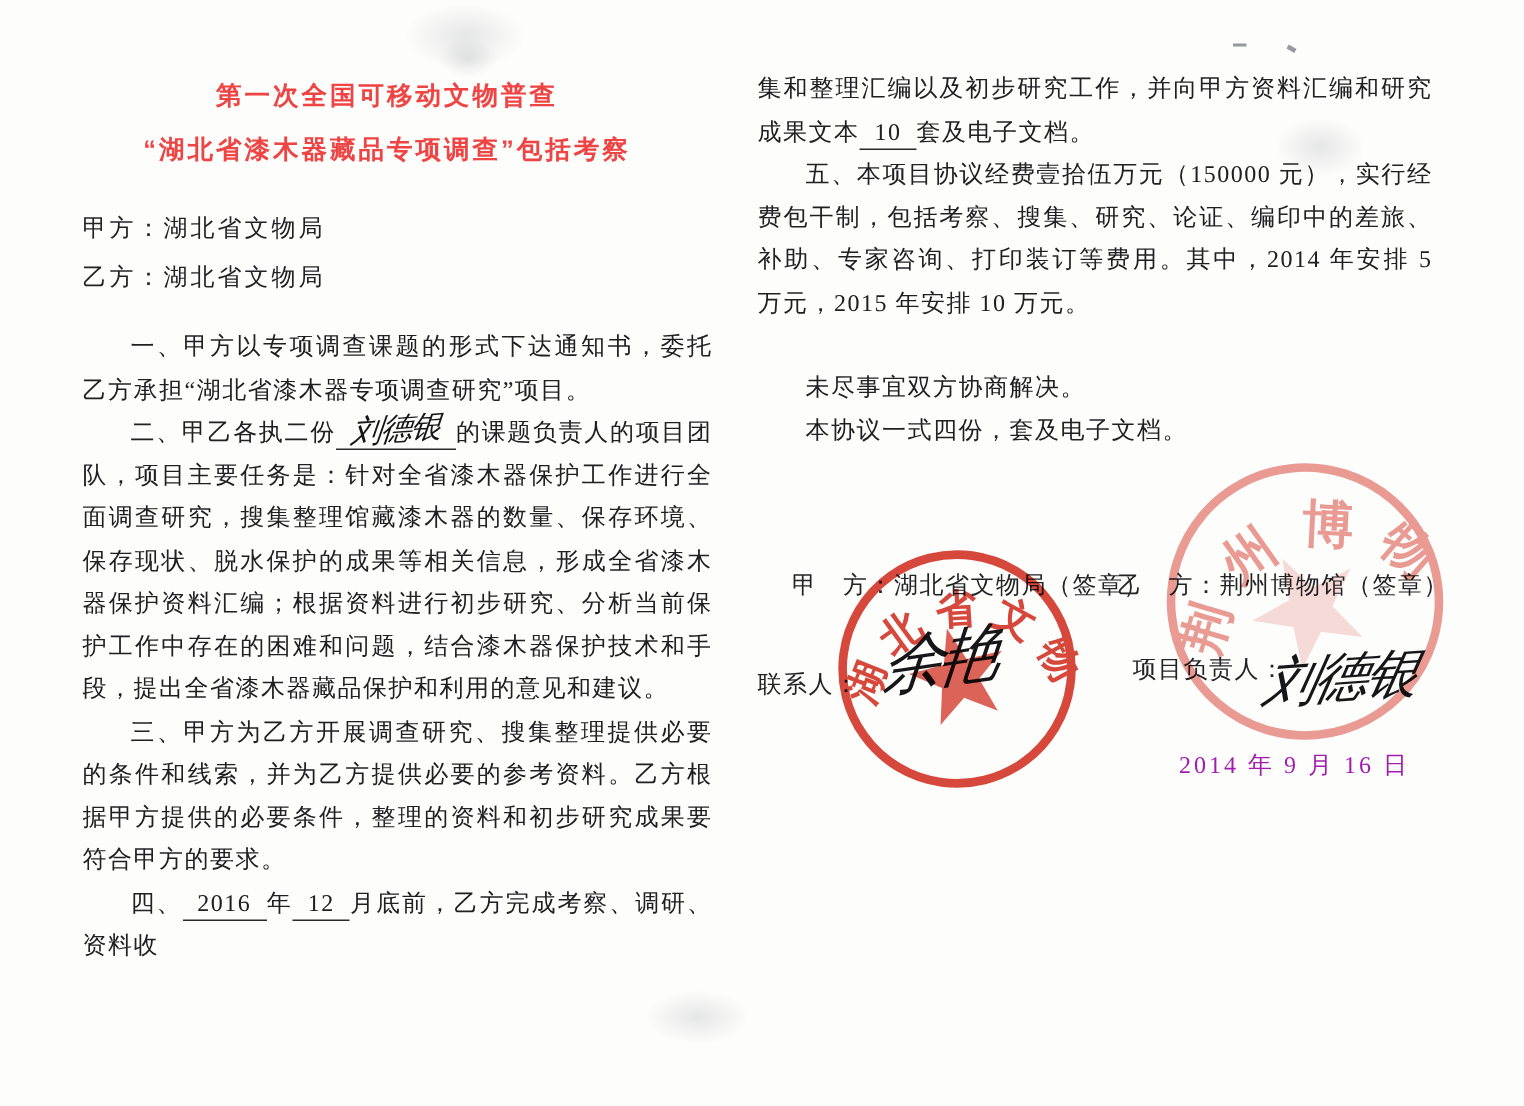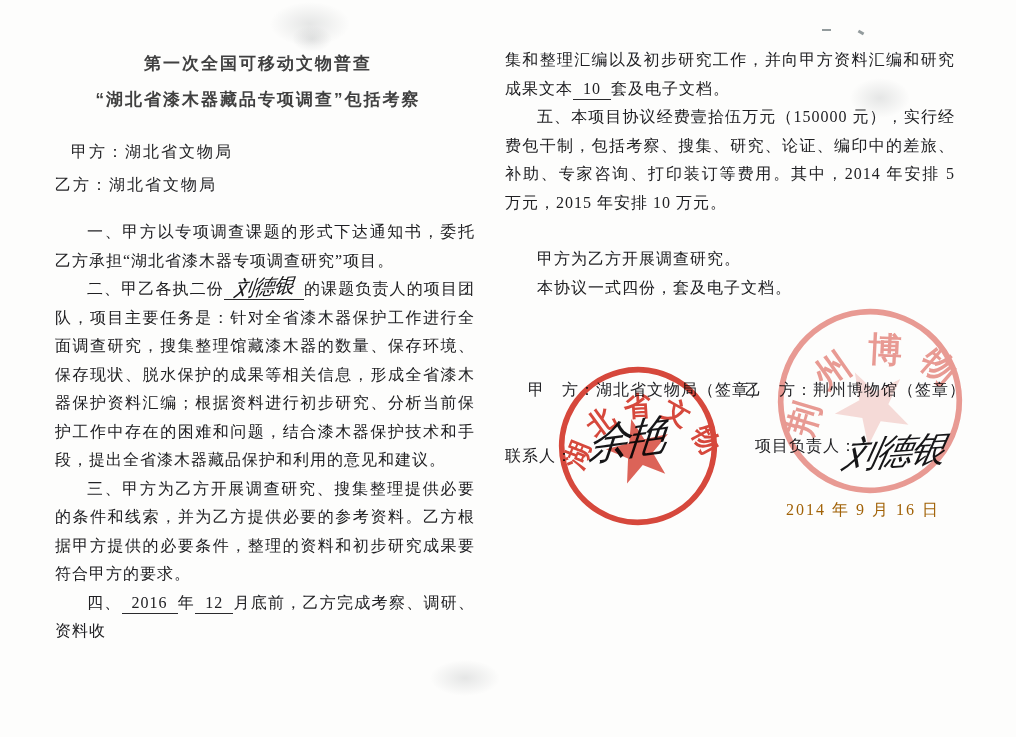--- a/index.html
+++ b/index.html
@@ -10,28 +10,28 @@
   }
   .scan{
     position:relative;width:1016px;height:737px;
     background:#fdfdfc;overflow:hidden;
     color:#1c1c1e;
   }
   
   .title{
     position:absolute;left:38px;width:440px;text-align:center;
     font-family:"Liberation Sans","DejaVu Sans",sans-serif;
-    font-weight:bold;font-size:17px;letter-spacing:2px;color:#404040;
+    font-weight:bold;font-size:17px;letter-spacing:2px;color:#ef4444;
   }
   .title.l1{top:52px;}
   .title.l2{top:88px;}
   .party-line{
     position:absolute;left:55px;font-size:16px;letter-spacing:2px;color:#232326;
   }
-  .party-a{top:142px;margin-left:16px;}
+  .party-a{top:142px;}
   .party-b{top:175px;}
   .body-col{
     position:absolute;font-size:16px;line-height:28.5px;letter-spacing:1px;
     text-align:justify;text-justify:inter-character;color:#202023;
   }
   .left-col{left:55px;top:218px;width:420px;}
   .right-col{left:505px;top:46px;width:450px;}
   .body-col p{margin:0;text-indent:2em;}
   .body-col p.no-indent{text-indent:0;}
   .blank{
@@ -56,21 +56,21 @@
     position:absolute;left:588px;top:412px;font-size:42px;
     transform:rotate(-8deg) skewX(-14deg);letter-spacing:-4px;
     mix-blend-mode:multiply;z-index:6;
   }
   .hw-lead{
     position:absolute;left:843px;top:428px;font-size:36px;
     transform:rotate(-4deg) skewX(-16deg);letter-spacing:-2px;
     mix-blend-mode:multiply;z-index:6;
   }
   .date-line{
-    position:absolute;left:786px;top:500px;font-size:16px;letter-spacing:2px;color:#a16207;
+    position:absolute;left:786px;top:500px;font-size:16px;letter-spacing:2px;color:#a21caf;
   }
   
   .stamp{position:absolute;mix-blend-mode:multiply;z-index:5;}
   .stamp-a{left:556px;top:364px;width:164px;height:164px;opacity:.92;transform:rotate(-14deg);}
   .stamp-b{left:772px;top:306px;width:196px;height:190px;opacity:.5;transform:rotate(-28deg);}
   
   .smudge{position:absolute;border-radius:50%;
     background:radial-gradient(closest-side,rgba(120,125,128,.18),rgba(120,125,128,0));}
   .smudge.s1{left:270px;top:2px;width:80px;height:44px;}
   .smudge.s2{left:292px;top:26px;width:40px;height:26px;}
@@ -101,21 +101,21 @@
   <div class="body-col left-col">
     <p><span>一、甲方以专项调查课题的形式下达通知书，委托乙方承担“湖北省漆木器专项调查研究”项目。</span></p>
     <p><span>二、甲乙各执二份</span><span class="blank"><span class="handwrite hw-inline">刘德银</span></span><span>的课题负责人的项目团队，项目主要任务是：针对全省漆木器保护工作进行全面调查研究，搜集整理馆藏漆木器的数量、保存环境、保存现状、脱水保护的成果等相关信息，形成全省漆木器保护资料汇编；根据资料进行初步研究、分析当前保护工作中存在的困难和问题，结合漆木器保护技术和手段，提出全省漆木器藏品保护和利用的意见和建议。</span></p>
     <p><span>三、甲方为乙方开展调查研究、搜集整理提供必要的条件和线索，并为乙方提供必要的参考资料。乙方根据甲方提供的必要条件，整理的资料和初步研究成果要符合甲方的要求。</span></p>
     <p><span>四、</span><span class="blank">2016</span><span>年</span><span class="blank">12</span><span>月底前，乙方完成考察、调研、资料收</span></p>
   </div>
 
   <div class="body-col right-col">
     <p class="no-indent"><span>集和整理汇编以及初步研究工作，并向甲方资料汇编和研究成果文本</span><span class="blank">10</span><span>套及电子文档。</span></p>
     <p><span>五、本项目协议经费壹拾伍万元（150000 元），实行经费包干制，包括考察、搜集、研究、论证、编印中的差旅、补助、专家咨询、打印装订等费用。其中，2014 年安排 5 万元，2015 年安排 10 万元。</span></p>
-    <p class="closing"><span>甲方为乙方开展调查研究。</span></p>
+    <p class="closing"><span>未尽事宜双方协商解决。</span></p>
     <p class="closing2"><span>本协议一式四份，套及电子文档。</span></p>
   </div>
 
   <div class="sign-label" style="left:528px;top:380px;">甲　方：湖北省文物局（签章）</div>
   <div class="sign-label" style="left:745px;top:380px;text-align:right;">乙　方：荆州博物馆（签章）</div>
   <div class="sign-label" style="left:505px;top:446px;">联系人：</div>
   <div class="sign-label" style="left:755px;top:436px;">项目负责人：</div>
 
   <div class="handwrite hw-contact">余艳</div>
   <div class="handwrite hw-lead">刘德银</div>

